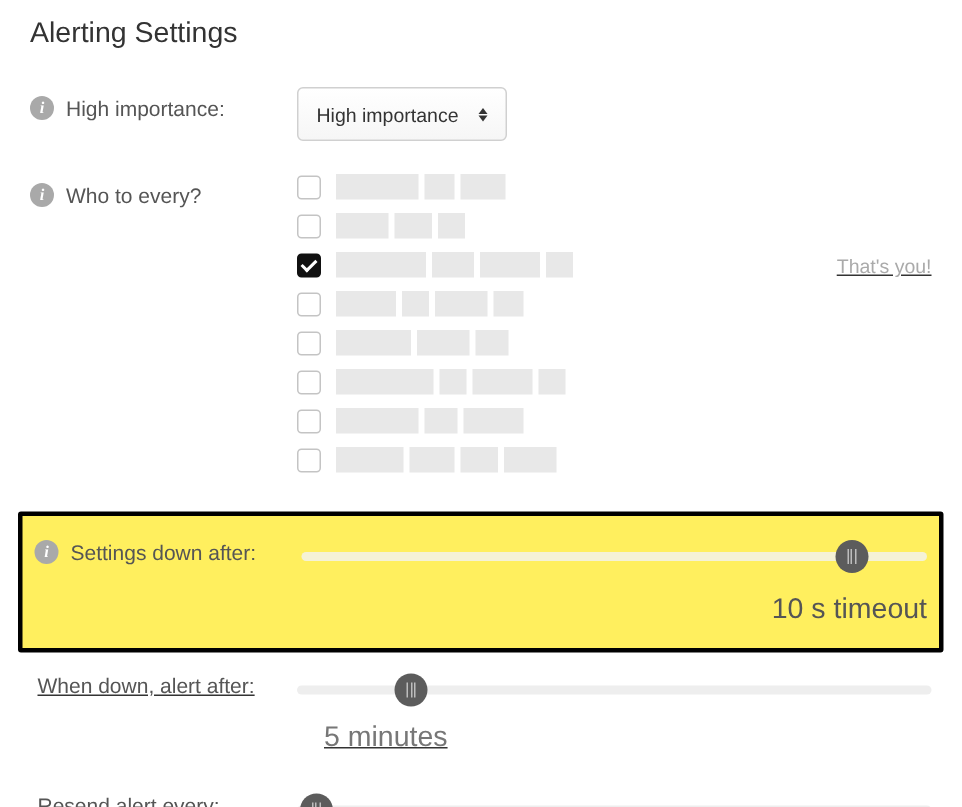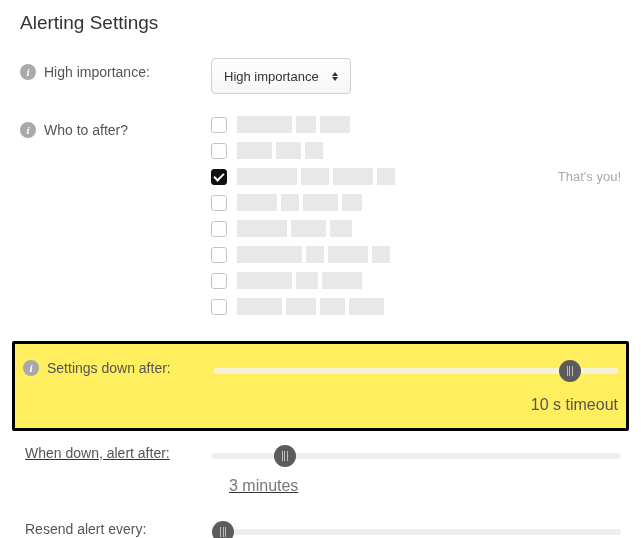--- a/index.html
+++ b/index.html
@@ -35,21 +35,20 @@
     display: flex;
     align-items: center;
     gap: 8px;
     color: #555;
     font-size: 14px;
     padding-top: 6px;
   }
   .row .ctrl-col {
     flex: 1;
     min-width: 0;
-    margin-left: 13px;
   }
 
   .info-icon {
     width: 16px;
     height: 16px;
     border-radius: 50%;
     background: #a9a9a9;
     color: #fff;
     font-weight: bold;
     font-family: Georgia, serif;
@@ -88,22 +87,23 @@
     border-left: 3px solid transparent;
     border-right: 3px solid transparent;
   }
   .select .caret .up   { border-bottom: 4px solid #333; }
   .select .caret .down { border-top: 4px solid #333; }
 
   
   .alert-list { }
   .alert-item {
     display: flex;
-    align-items: center;
+    align-items: flex-end;
     margin-bottom: 9px;
+    text-decoration: underline;
   }
   .alert-item:last-child { margin-bottom: 0; }
   .chk {
     width: 16px;
     height: 16px;
     border: 1px solid #c4c4c4;
     border-radius: 3px;
     background: #fff;
     margin-right: 10px;
     flex: none;
@@ -176,21 +176,21 @@
     height: 10px;
     width: 1px;
     background: #bdbdbd;
   }
   .slider-thumb::before { left: 8px; }
   .slider-thumb .mid    { left: 10.5px; }
   .slider-thumb::after  { left: 13px; }
   .slider-value {
     margin-top: 10px;
     color: #777;
-    font-size: 16px;
+    font-size: 19px;
     padding-left: 0;
   }
 
   
   .highlight-row {
     border: 3px solid #000;
     background: #ffef5e;
     border-radius: 2px;
     margin: 0 -8px 14px -8px;
     padding: 16px 8px 14px 8px;
@@ -223,21 +223,21 @@
           <span class="tri up"></span>
             <span class="tri down"></span>
         </span>
       </div>
     </div>
   </div>
 
   <div class="row" style="margin-bottom:26px;">
     <div class="label-col">
       <span class="info-icon">i</span>
-      <span>Who to after?</span>
+      <span>Who to every?</span>
     </div>
     <div class="ctrl-col">
       <div class="alert-list" id="alert-list">
           <div class="alert-item">
             <span class="chk"></span>
             <span class="namecell">
               <span class="pix" style="width: 55px;"></span>
               <span class="pix" style="width: 20px;"></span>
               <span class="pix" style="width: 30px;"></span>
             </span>
@@ -329,21 +329,21 @@
     <div class="label-col" style="padding-left:5px;">
       <span>When down, alert after:</span>
     </div>
     <div class="ctrl-col">
       <div class="slider-wrap">
         <div class="slider-track"></div>
         <div class="slider-thumb" style="left:18%">
             <span class="mid"></span>
           </div>
       </div>
-      <div class="slider-value" style="padding-left:18px;">3 minutes</div>
+      <div class="slider-value" style="padding-left:18px;">5 minutes</div>
     </div>
   </div>
 
   <div class="row slider-row" style="margin-bottom:0;">
     <div class="label-col" style="padding-left:5px;">
       <span>Resend alert every:</span>
     </div>
     <div class="ctrl-col">
       <div class="slider-wrap">
         <div class="slider-track"></div>

